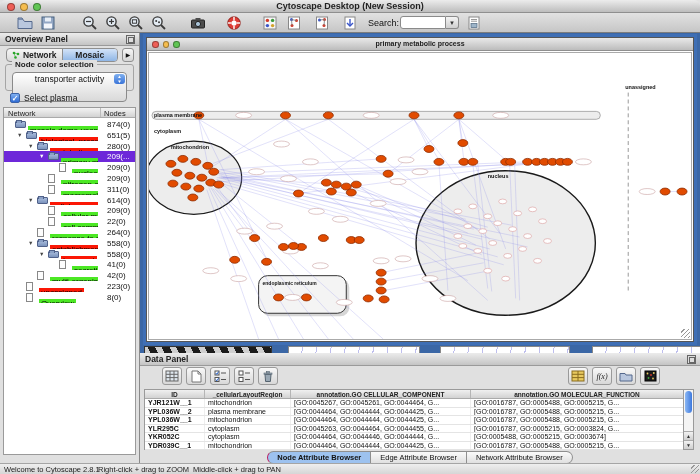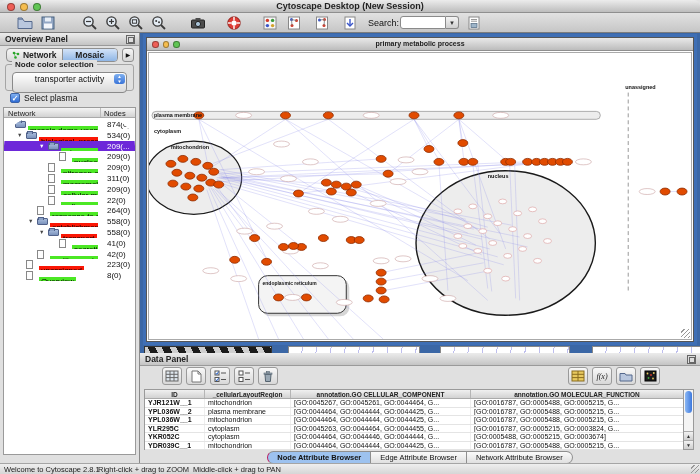--- a/index.html
+++ b/index.html
@@ -32,34 +32,34 @@
   .float-ico{position:absolute;right:4px;top:2px;width:9px;height:9px;border:1px solid #666;background:#ddd;}
   .float-ico:before{content:"";position:absolute;left:1px;top:1px;width:4px;height:4px;border:1px solid #666;}
   .cp-tabs{position:absolute;left:6px;top:15px;width:112px;height:14px;border:1px solid #8f8f8f;border-radius:4px;
     background:linear-gradient(#f6f6f6,#dadada);display:flex;overflow:hidden;}
   .cp-tab{flex:1;display:flex;align-items:center;justify-content:center;gap:3px;font-size:8.5px;font-weight:bold;color:#222;}
   .cp-tab.sel{background:linear-gradient(#d3e3f8,#8fb6e6);border-left:1px solid #8f8f8f;}
   .cp-tab-arrow{position:absolute;left:122px;top:15px;width:12px;height:14px;border:1px solid #8f8f8f;border-radius:3px;
     background:linear-gradient(#f6f6f6,#d5d5d5);font-size:6px;text-align:center;line-height:13px;color:#111;}
   .groupbox{position:absolute;left:5px;top:31px;width:129px;height:27px;border:1px solid #a5a5a5;border-radius:3px;}
   .groupbox .legend{position:absolute;left:6px;top:-5px;background:#e0e0e0;font-size:8px;font-weight:bold;color:#222;padding:0 3px;}
-  .combo{position:absolute;left:6px;top:7px;width:115px;height:21px;border:1px solid #8a8a8a;border-radius:4px;
+  .combo{position:absolute;left:6px;top:7px;width:115px;height:30px;border:1px solid #8a8a8a;border-radius:4px;
     background:linear-gradient(#ffffff,#d9d9d9);font-size:8.5px;color:#111;text-align:center;line-height:13px;}
   .combo .stepper{position:absolute;right:1px;top:1px;width:11px;height:10px;border-radius:3px;
     background:linear-gradient(#7fb0f0,#3a74d8);color:#fff;font-size:4.5px;line-height:5px;text-align:center;}
   .chkrow{position:absolute;left:10px;top:59px;height:11px;display:flex;align-items:center;gap:4px;}
   .chk{width:10px;height:10px;border-radius:2px;border:1px solid #3a62a8;
     background:linear-gradient(#7fb0f0,#2f6cd4);color:#fff;font-size:8px;line-height:9px;text-align:center;font-weight:bold;}
   .chklabel{font-size:8.5px;color:#111;}
   .cp-listbox{position:absolute;left:3px;top:74px;right:3px;bottom:8px;background:#fff;border:1px solid #9a9a9a;}
   .cp-header{position:absolute;left:0;top:0;right:0;height:10px;background:linear-gradient(#f4f4f4,#d2d2d2);
     border-bottom:1px solid #aaa;font-size:7.5px;color:#222;}
   .cp-header .h1{position:absolute;left:4px;top:1px;} .cp-header .h2{position:absolute;left:100px;top:1px;}
   .cp-header .div{position:absolute;left:96px;top:0;bottom:0;width:1px;background:#bbb;}
-  #tree{position:absolute;left:0;top:11px;right:0;bottom:0;overflow:hidden;border-radius:27px;}
+  #tree{position:absolute;left:0;top:11px;right:0;bottom:0;overflow:hidden;}
   .trow{position:relative;height:10.8px;}
   .trow.sel{background:#6d28d9;}
   .tarrow{position:absolute;top:2px;font-size:5.5px;color:#444;}
   .trow.sel .tarrow{color:#fff;}
   .tfolder{position:absolute;top:2px;width:11px;height:7px;background:linear-gradient(#a8bcdc,#7b93bd);
     border:1px solid #50618a;border-radius:1px;}
   .tfolder:before{content:"";position:absolute;left:0;top:-2px;width:4px;height:2px;background:#8ba1c6;border:1px solid #50618a;border-bottom:none;}
   .tfile{position:absolute;top:1px;width:7px;height:9px;background:#fdfdfd;border:1px solid #888;}
   .tlabwrap{position:absolute;top:0;right:37px;height:10.8px;overflow:hidden;white-space:nowrap;}
   .chip{display:inline-block;font-size:8px;line-height:10px;height:10px;padding:0 2px;color:#000;}
@@ -284,21 +284,27 @@
       <div id="tree">
           <div class="trow">
             <span class="tfolder" style="left: 11px;"></span>
             <span class="tlabwrap" style="left: 24px;"><span class="chip green">mosaic-demo-yeast</span></span>
             <span class="tcount">874(0)</span>
           </div>
           <div class="trow">
             <span class="tarrow" style="left: 13px;">▼</span>
             <span class="tfolder" style="left: 22px;"></span>
             <span class="tlabwrap" style="left: 35px;"><span class="chip red">biological_process</span></span>
-            <span class="tcount">534(0)</span>
+            <span class="tcount">651(5)</span>
+          </div>
+          <div class="trow">
+            <span class="tarrow" style="left: 24px;">▼</span>
+            <span class="tfolder" style="left: 33px;"></span>
+            <span class="tlabwrap" style="left: 46px;"><span class="chip red">metabolic process</span></span>
+            <span class="tcount">280(0)</span>
           </div>
           <div class="trow sel">
             <span class="tarrow" style="left: 35px;">▼</span>
             <span class="tfolder" style="left: 44px;"></span>
             <span class="tlabwrap" style="left: 57px;"><span class="chip green">primary metabolic process</span></span>
             <span class="tcount">209(...</span>
           </div>
           <div class="trow">
             <span class="tfile" style="left: 55px;"></span>
             <span class="tlabwrap" style="left: 68px;"><span class="chip green">nucleobase-containing</span></span>
@@ -306,20 +312,26 @@
           </div>
           <div class="trow">
             <span class="tfile" style="left: 44px;"></span>
             <span class="tlabwrap" style="left: 57px;"><span class="chip green">nitrogen compound</span></span>
             <span class="tcount">209(0)</span>
           </div>
           <div class="trow">
             <span class="tfile" style="left: 44px;"></span>
             <span class="tlabwrap" style="left: 57px;"><span class="chip green">macromolecule</span></span>
             <span class="tcount">311(0)</span>
+          </div>
+          <div class="trow">
+            <span class="tarrow" style="left: 24px;">▼</span>
+            <span class="tfolder" style="left: 33px;"></span>
+            <span class="tlabwrap" style="left: 46px;"><span class="chip red">cellular process</span></span>
+            <span class="tcount">614(0)</span>
           </div>
           <div class="trow">
             <span class="tfile" style="left: 44px;"></span>
             <span class="tlabwrap" style="left: 57px;"><span class="chip green">cellular metabolism</span></span>
             <span class="tcount">209(0)</span>
           </div>
           <div class="trow">
             <span class="tfile" style="left: 44px;"></span>
             <span class="tlabwrap" style="left: 57px;"><span class="chip green">cell communication</span></span>
             <span class="tcount">22(0)</span>

